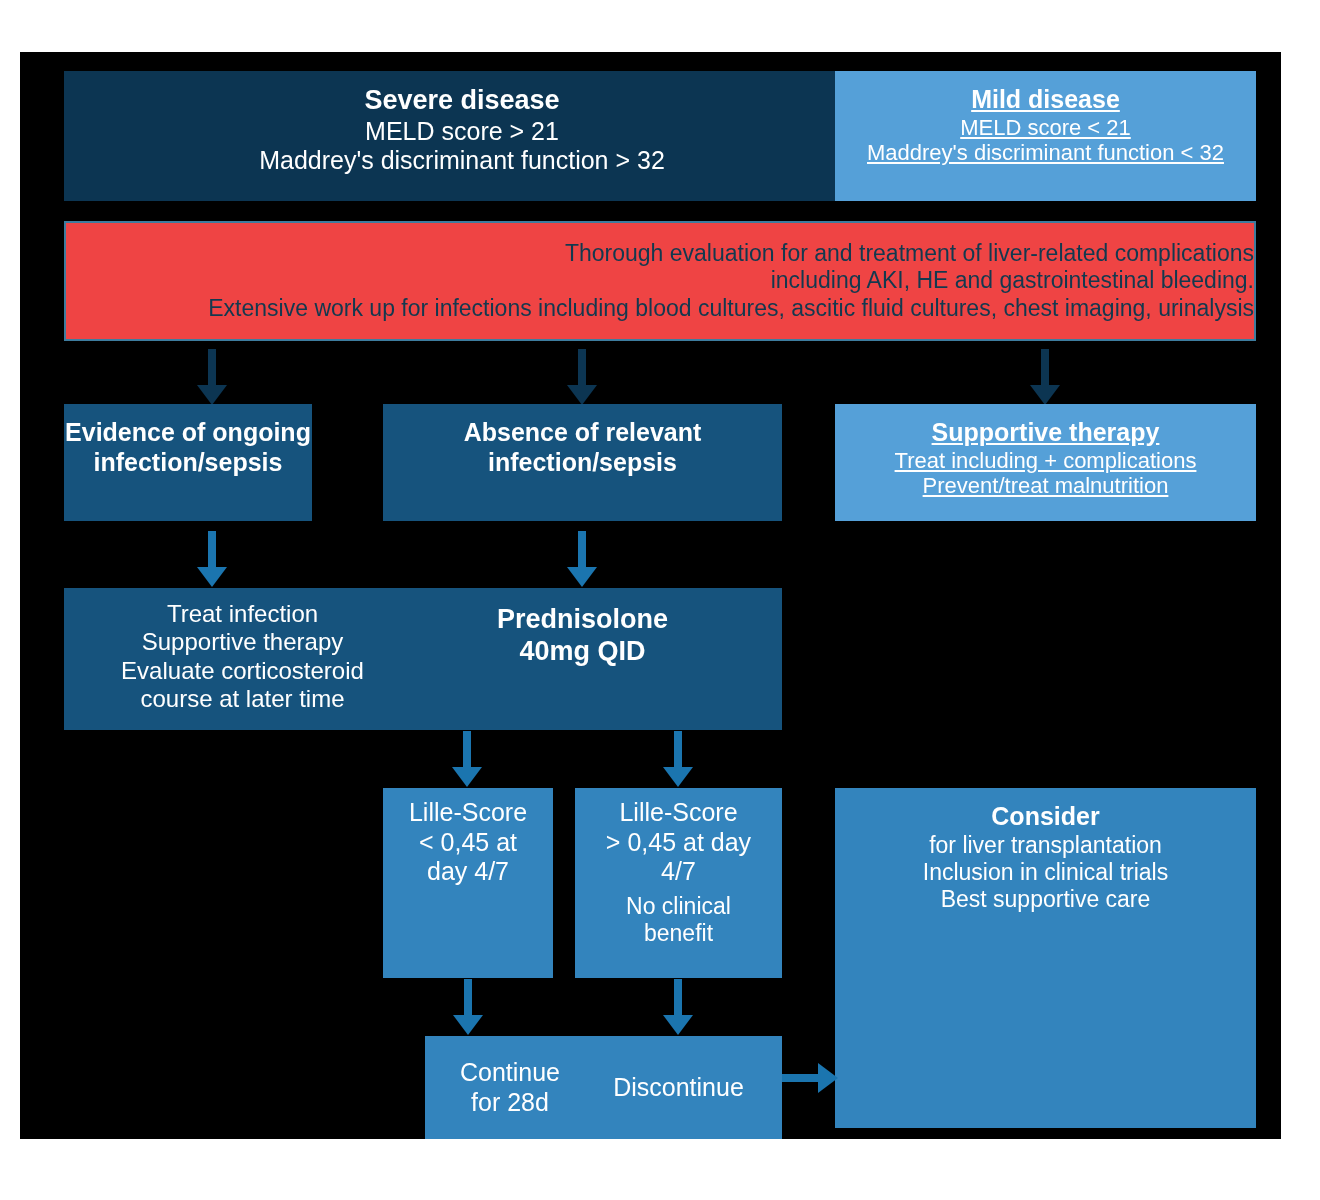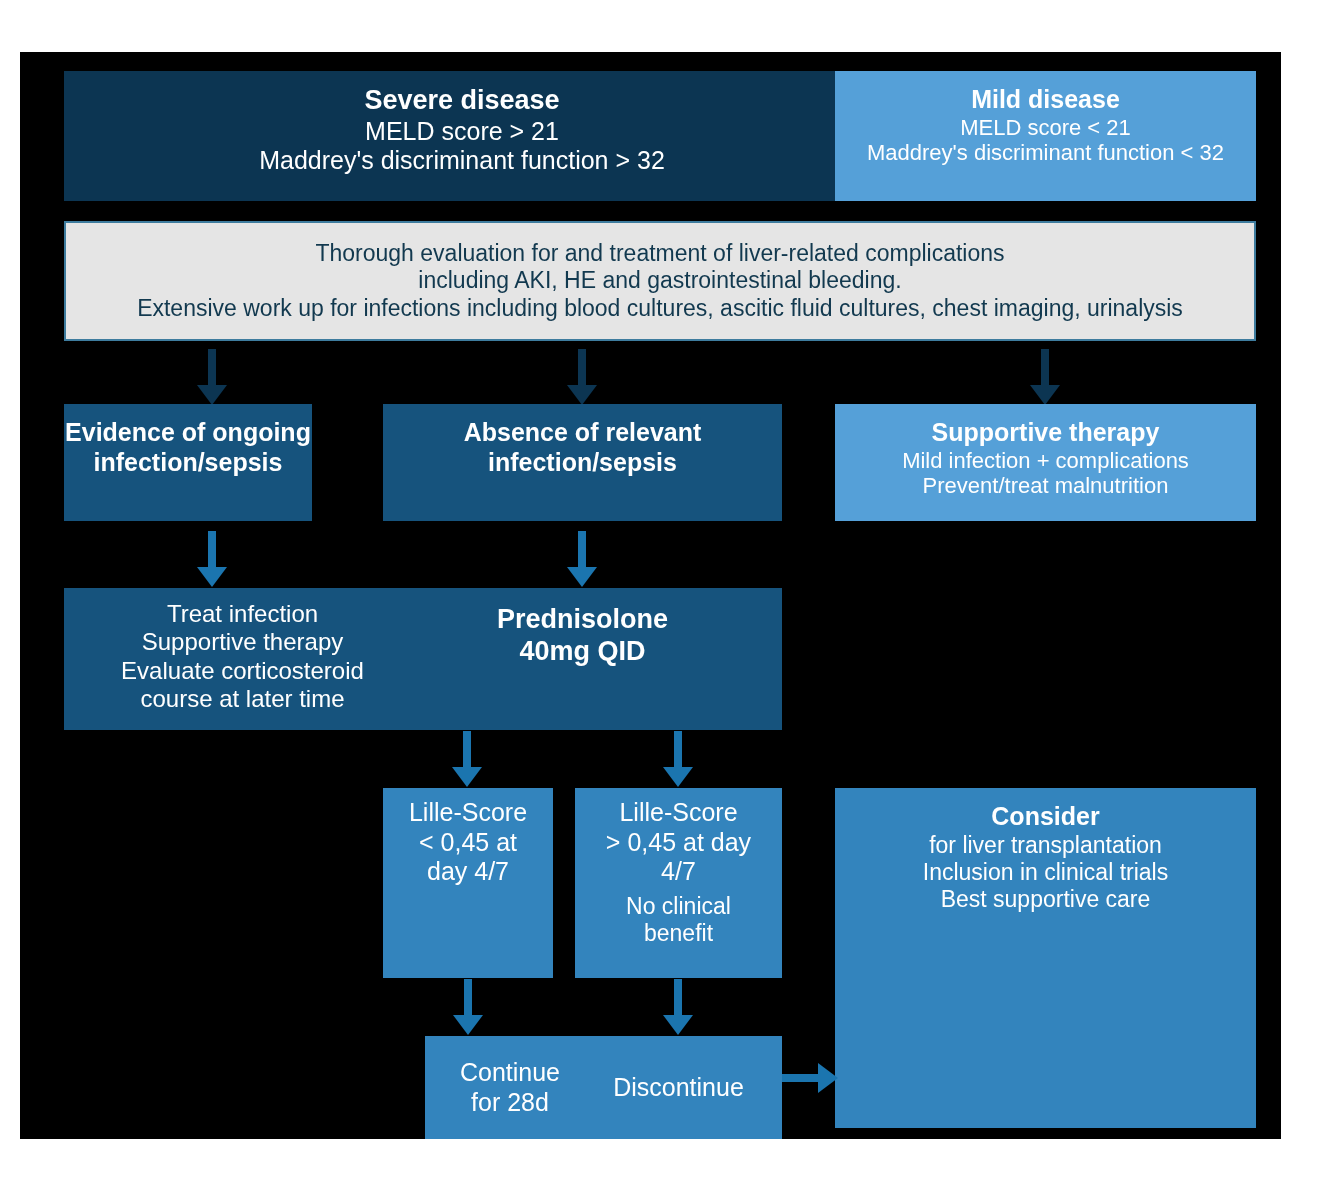--- a/index.html
+++ b/index.html
@@ -41,23 +41,23 @@
 
   .box .title {
     font-weight: bold;
     display: block;
   }
   .box .line { display: block; }
 
   
   .c-navy   { background: #0C3552; }
   .c-steel  { background: #16537D; }
-  .c-lightb { background: #55A0D8; }
+  .c-lightb { background: #55A0D8; text-decoration: underline; }
   .c-midb   { background: #3384BD; }
-  .c-white  { background: #e5e5e5; color: #12394F; border: 2px solid #3E7C9E; }
+  .c-white  { background: #ef4444; color: #12394F; border: 2px solid #3E7C9E; align-items: flex-end; }
 
   
   .t-28 { font-size: 27px; }
   .t-25 { font-size: 25px; }
   .t-24 { font-size: 24px; }
   .t-23 { font-size: 23px; }
   .t-22 { font-size: 22px; }
 
   
   .arrow-down {
@@ -145,21 +145,21 @@
     <span class="title t-25">infection/sepsis</span>
   </div>
 
   <div class="box c-steel" style="left:383px; top:404px; width:399px; height:117px;">
     <span class="title t-25">Absence of relevant</span>
     <span class="title t-25">infection/sepsis</span>
   </div>
 
   <div class="box c-lightb" style="left:835px; top:404px; width:421px; height:117px;">
     <span class="title t-25">Supportive therapy</span>
-    <span class="line t-22">Mild infection + complications</span>
+    <span class="line t-22">Treat including + complications</span>
     <span class="line t-22">Prevent/treat malnutrition</span>
   </div>
 
   <div class="arrow-down" style="left:196px; top:531px; width:32px; height:56px;">
     <div class="shaft" style="height:38px; background:#1B75AF;"></div>
     <div class="head" style="border-top:20px solid #1B75AF;"></div>
   </div>
   <div class="arrow-down" style="left:566px; top:531px; width:32px; height:56px;">
     <div class="shaft" style="height:38px; background:#1B75AF;"></div>
     <div class="head" style="border-top:20px solid #1B75AF;"></div>

